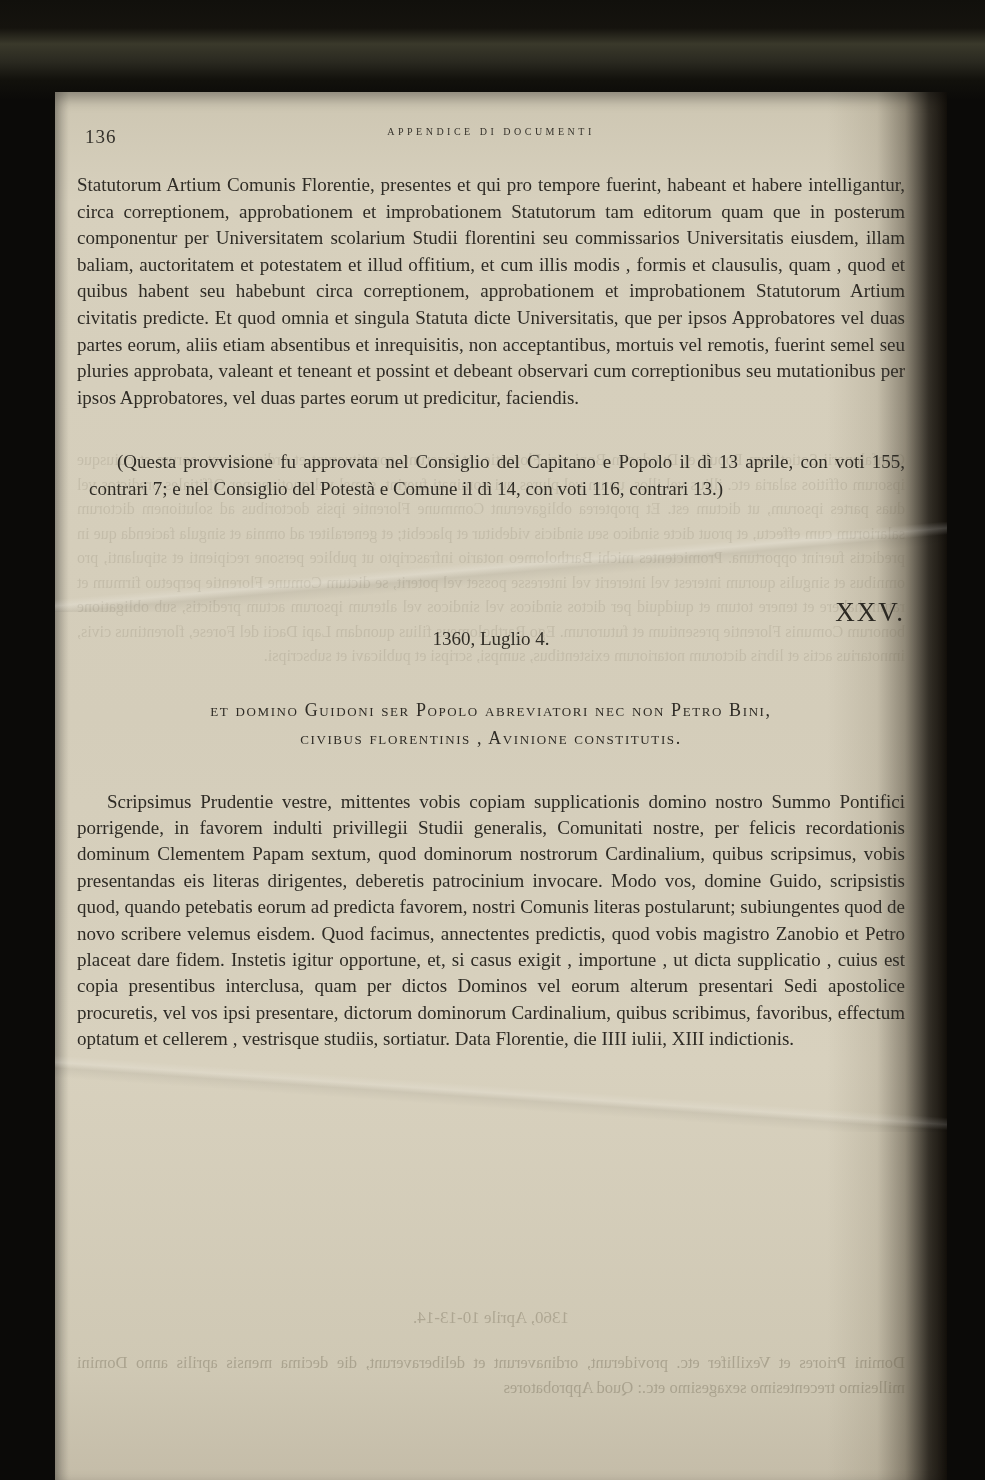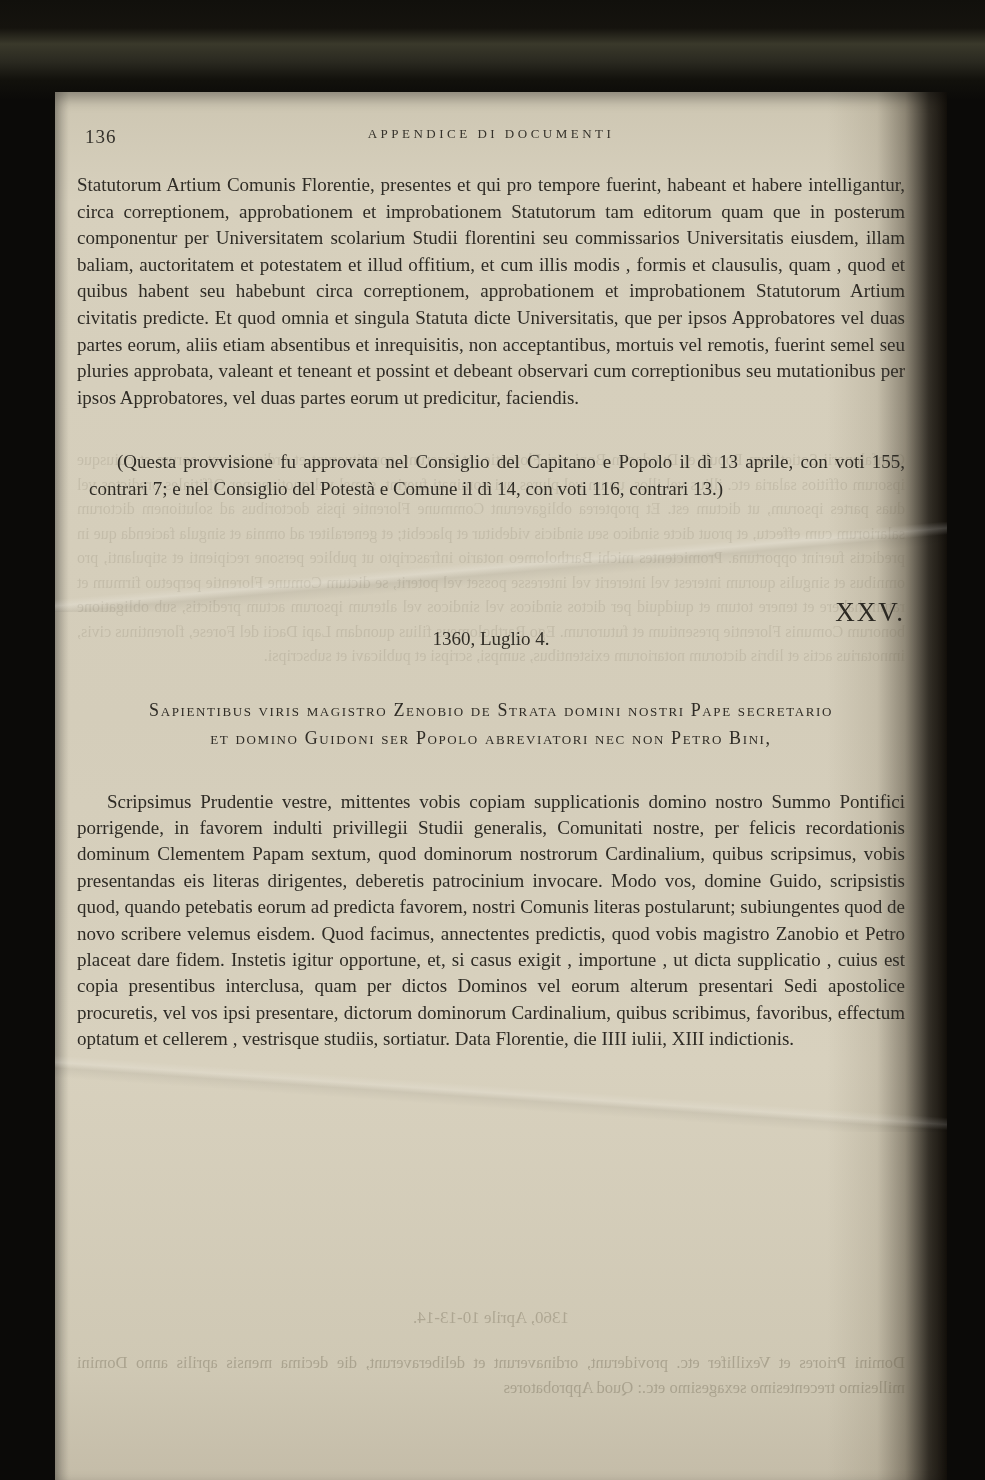--- a/index.html
+++ b/index.html
@@ -35,21 +35,21 @@
     position:relative;
     padding-top:34px;
     height:26px;
   }
   .page-number{
     position:absolute;left:8px;top:34px;
     font-size:19px;letter-spacing:1px;color:#33302a;
   }
   .head-title{
     text-align:center;
-    font-size:13px;
+    font-size:10px;
     letter-spacing:3.5px;
     color:#35322b;
   }
   .para{
     font-size:19px;
     line-height:26.6px;
     text-align:justify;
     color:#2f2c26;
   }
   .p1{margin:20px 0 13px 0;}
@@ -146,20 +146,20 @@
 
     <p class="para p1">Statutorum Artium Comunis Florentie, presentes et qui pro tempore fuerint, habeant et habere intelligantur, circa correptionem, approbationem et improbationem Statutorum tam editorum quam que in posterum componentur per Universitatem scolarium Studii florentini seu commissarios Universitatis eiusdem, illam baliam, auctoritatem et potestatem et illud offitium, et cum illis modis , formis et clausulis, quam , quod et quibus habent seu habebunt circa correptionem,  approbationem et improbationem Statutorum Artium civitatis predicte. Et quod omnia et singula Statuta dicte Universitatis, que per ipsos Approbatores vel duas partes eorum, aliis etiam absentibus et inrequisitis,  non acceptantibus,  mortuis vel remotis, fuerint semel seu pluries approbata,  valeant et teneant et  possint et debeant observari cum correptionibus seu mutationibus per ipsos Approbatores,  vel duas partes eorum ut predicitur, faciendis.</p>
 
     <p class="para note">(Questa provvisione fu approvata nel Consiglio del Capitano e Popolo il dì  13 aprile, con voti 155, contrari 7; e nel Consiglio del Potestà e Comune il dì 14, con voti 116, contrari 13.)</p>
 
     <div class="section-no">XXV.</div>
 
     <div class="section-date">1360, Luglio 4.</div>
 
     <div class="salutation">
-      <div>Sapientibus viris magistro Zenobio de Strata domini nostri Pape secretario</div>
       <div>et domino Guidoni ser Popolo abreviatori nec non Petro Bini,</div>
+      <div>civibus florentinis , Avinione constitutis.</div>
     </div>
 
     <p class="body-para">Scripsimus Prudentie vestre, mittentes vobis copiam supplicationis domino nostro Summo Pontifici porrigende, in favorem indulti privillegii Studii generalis, Comunitati nostre, per felicis recordationis dominum Clementem Papam sextum, quod dominorum nostrorum Cardinalium, quibus scripsimus, vobis presentandas eis literas dirigentes, deberetis patrocinium invocare. Modo vos, domine Guido, scripsistis quod, quando petebatis eorum ad predicta favorem, nostri Comunis literas postularunt; subiungentes quod de novo scribere velemus eisdem. Quod facimus, annectentes predictis, quod vobis magistro Zanobio et Petro placeat dare fidem. Instetis igitur opportune, et, si casus exigit , importune , ut dicta supplicatio , cuius est copia presentibus interclusa, quam per dictos Dominos vel eorum alterum presentari Sedi apostolice procuretis, vel vos ipsi presentare, dictorum dominorum Cardinalium, quibus scribimus, favoribus, effectum optatum et cellerem , vestrisque studiis, sortiatur. Data Florentie, die IIII iulii, XIII indictionis.</p>
 
   </div>
 </div>
 
 </body></html>

